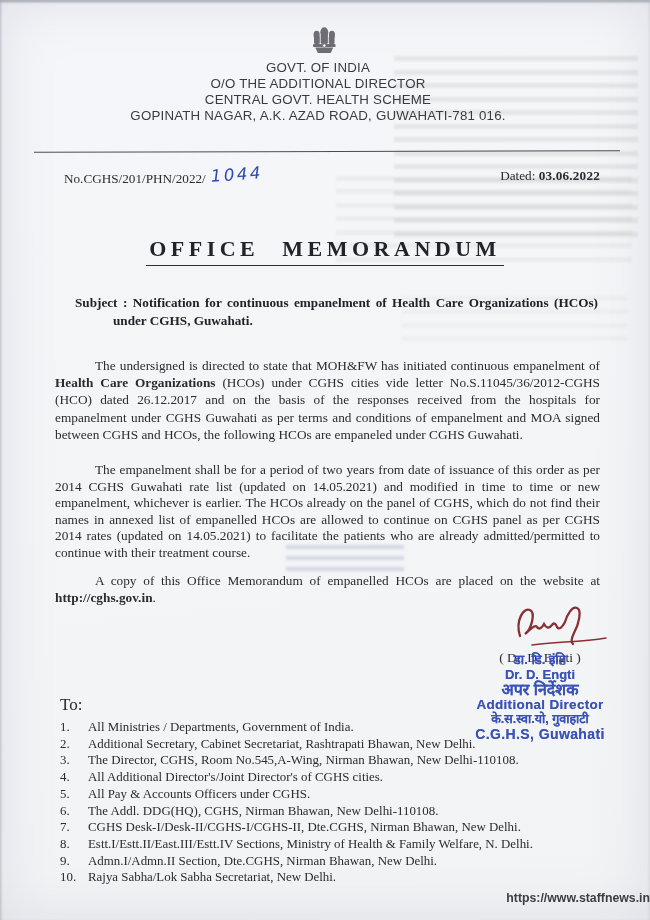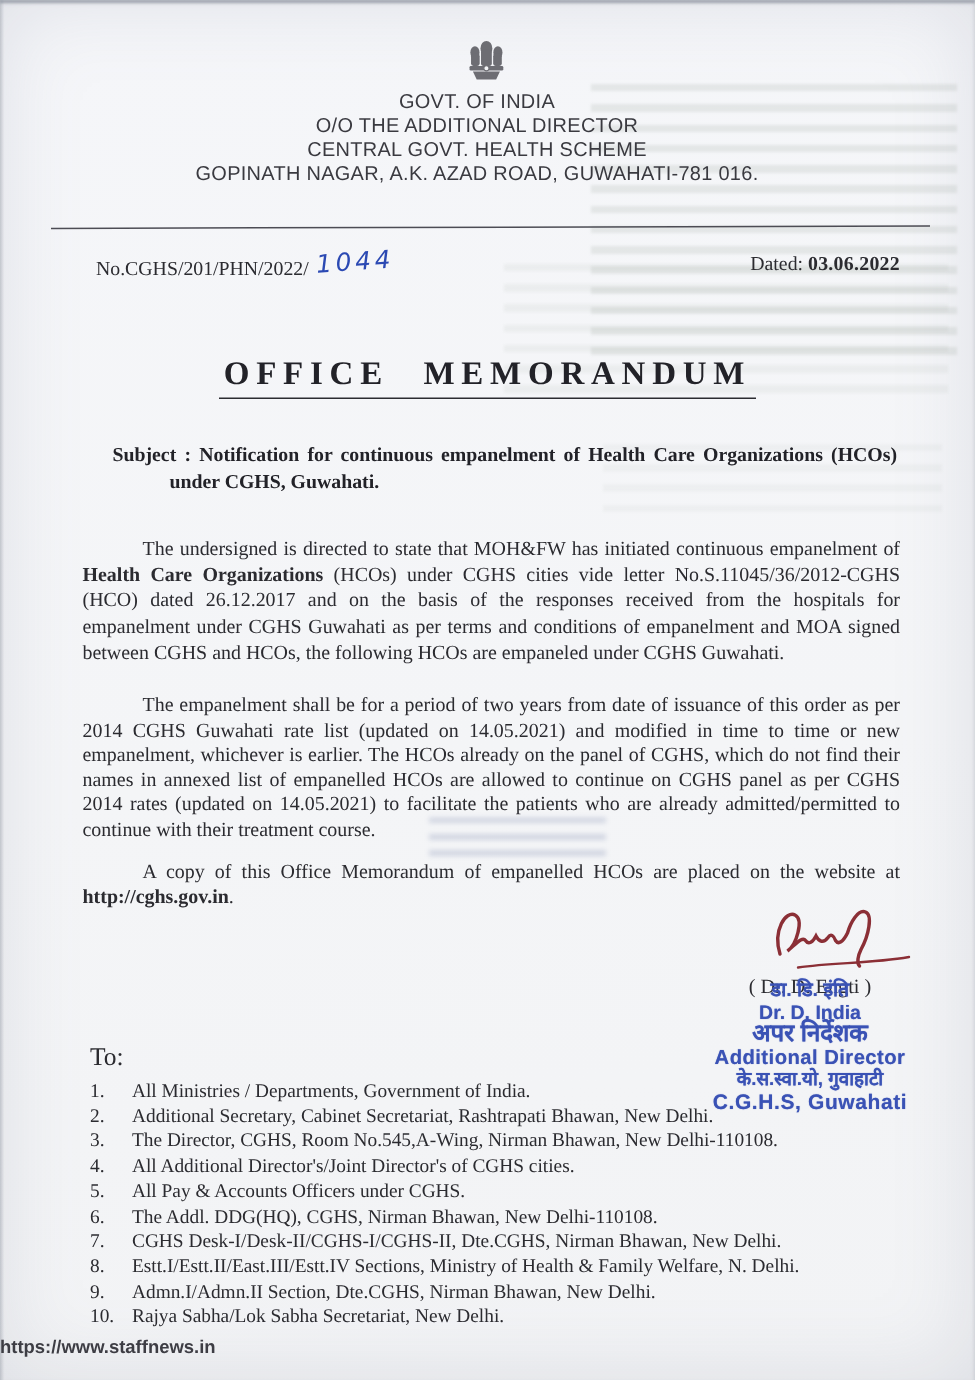--- a/index.html
+++ b/index.html
@@ -58,21 +58,21 @@
   .stamp span:nth-of-type(4){font-size:13.5px;letter-spacing:.3px;}
   .stamp span:nth-of-type(5){font-size:12.5px;}
   .stamp span:nth-of-type(6){font-size:14px;letter-spacing:.4px;}
 
   .to-label{position:absolute;top:695px;left:60px;font-size:17px;}
   .dist{position:absolute;top:719px;left:60px;right:28px;font-size:12.9px;line-height:16.7px;}
   .dist .row{display:flex;}
   .dist .num{flex:0 0 28px;}
   .dist .txt{flex:1;}
 
-  .footer{position:absolute;top:891px;left:0;width:100%;text-align:left;
+  .footer{position:absolute;top:891px;left:0;width:100%;text-align:right;
     font-family:"Liberation Sans", sans-serif;font-weight:bold;font-size:12.3px;color:#3d3d44;}
 </style>
 </head>
 <body>
 
 <div class="page">
 
   <div class="scan-edge-top"></div>
   <div class="scan-edge-left"></div>
 
@@ -125,21 +125,21 @@
     <svg class="sig-scrawl" width="116" height="52" viewBox="0 0 116 52">
       <g fill="none" stroke="#8b2f36" stroke-width="2.3" stroke-linecap="round">
         <path d="M12,36 C7,20 16,7 22,10 C28,13 23,30 17,34 C23,29 27,24 29,27 C31,30 34,28 36,24 C38,28 41,29 44,25 C46,22 48,24 49,27 C51,30 54,28 57,22 C59,15 64,6 69,8 C74,10 71,24 66,33 C64,37 63,42 65,44"></path>
         <path d="M24,45 C48,41.5 72,42.5 98,38" stroke-width="1.6"></path>
       </g>
     </svg>
     <div class="typed-name">( Dr. D. Engti )</div>
     <div class="stamp">
 
     <span>डा. डि. इंति</span>
-        <span>Dr. D. India</span>
+        <span>Dr. D. Engti</span>
         <span>अपर निर्देशक</span>
         <span>Additional Director</span>
         <span>के.स.स्वा.यो, गुवाहाटी</span>
         <span>C.G.H.S, Guwahati</span>
       </div>
   </div>
 
   <div class="to-label">To:</div>
   <div class="dist">
 

